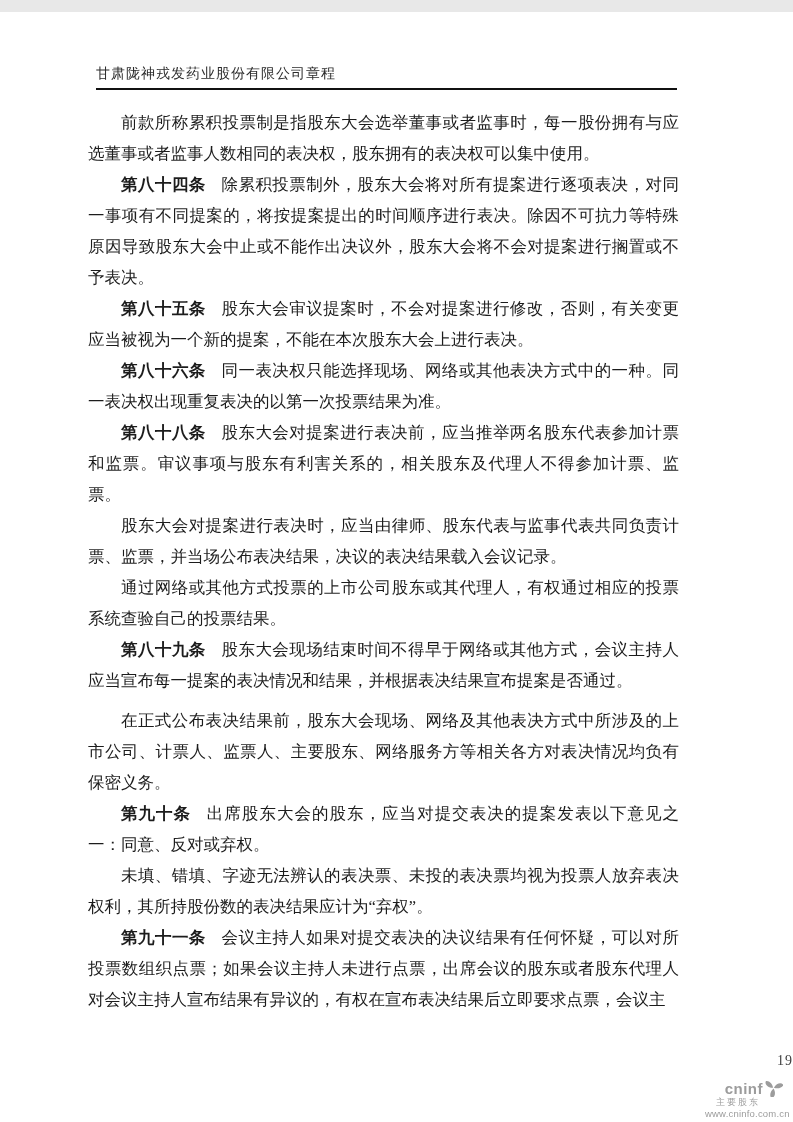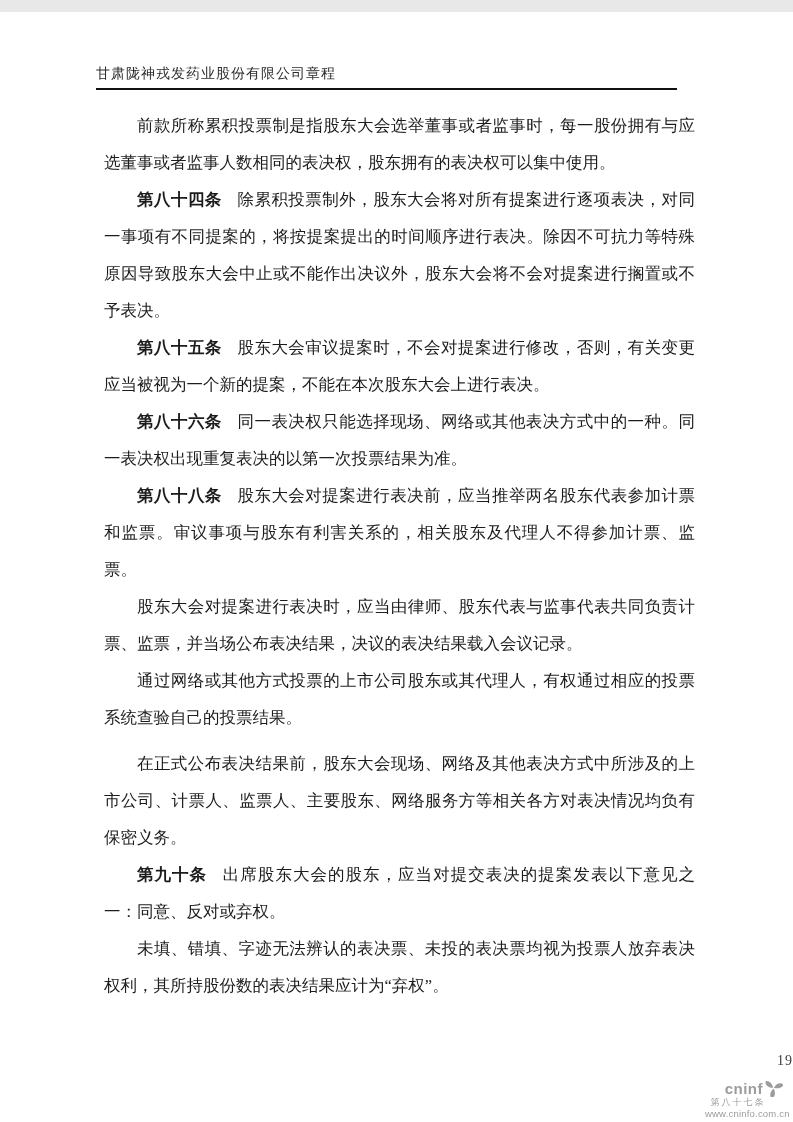--- a/index.html
+++ b/index.html
@@ -22,25 +22,25 @@
     border-bottom: 2px solid #111111;
     padding-bottom: 5px;
   }
   .page-header .title {
     font-size: 14px;
     letter-spacing: 1px;
     color: #2b2b2b;
   }
   .content {
     position: absolute;
-    left: 104px;
+    left: 88px;
     top: 95px;
     width: 591px;
     font-size: 16.5px;
-    line-height: 37px;
+    line-height: 31px;
     text-align: justify;
   }
   .para { text-indent: 2em; }
   .para.gap { margin-top: 9px; }
   .art {
     font-weight: bold;
     font-family: "Liberation Sans", "DejaVu Sans", sans-serif;
   }
   .art:not(:empty) { margin-right: 0.95em; }
   .pagenum {
@@ -101,37 +101,39 @@
   </div>
 
   <div class="content">
     <p class="para"><b class="art"></b><span>前款所称累积投票制是指股东大会选举董事或者监事时，每一股份拥有与应选董事或者监事人数相同的表决权，股东拥有的表决权可以集中使用。</span></p>
     <p class="para"><b class="art">第八十四条</b><span>除累积投票制外，股东大会将对所有提案进行逐项表决，对同一事项有不同提案的，将按提案提出的时间顺序进行表决。除因不可抗力等特殊原因导致股东大会中止或不能作出决议外，股东大会将不会对提案进行搁置或不予表决。</span></p>
     <p class="para"><b class="art">第八十五条</b><span>股东大会审议提案时，不会对提案进行修改，否则，有关变更应当被视为一个新的提案，不能在本次股东大会上进行表决。</span></p>
     <p class="para"><b class="art">第八十六条</b><span>同一表决权只能选择现场、网络或其他表决方式中的一种。同一表决权出现重复表决的以第一次投票结果为准。</span></p>
     <p class="para"><b class="art">第八十八条</b><span>股东大会对提案进行表决前，应当推举两名股东代表参加计票和监票。审议事项与股东有利害关系的，相关股东及代理人不得参加计票、监票。</span></p>
     <p class="para"><b class="art"></b><span>股东大会对提案进行表决时，应当由律师、股东代表与监事代表共同负责计票、监票，并当场公布表决结果，决议的表决结果载入会议记录。</span></p>
     <p class="para"><b class="art"></b><span>通过网络或其他方式投票的上市公司股东或其代理人，有权通过相应的投票系统查验自己的投票结果。</span></p>
+    <p class="para"><b class="art">第八十九条</b><span>股东大会现场结束时间不得早于网络或其他方式，会议主持人应当宣布每一提案的表决情况和结果，并根据表决结果宣布提案是否通过。</span></p>
     <p class="para gap"><b class="art"></b><span>在正式公布表决结果前，股东大会现场、网络及其他表决方式中所涉及的上市公司、计票人、监票人、主要股东、网络服务方等相关各方对表决情况均负有保密义务。</span></p>
     <p class="para"><b class="art">第九十条</b><span>出席股东大会的股东，应当对提交表决的提案发表以下意见之一：同意、反对或弃权。</span></p>
     <p class="para"><b class="art"></b><span>未填、错填、字迹无法辨认的表决票、未投的表决票均视为投票人放弃表决权利，其所持股份数的表决结果应计为“弃权”。</span></p>
+    <p class="para"><b class="art">第九十一条</b><span>会议主持人如果对提交表决的决议结果有任何怀疑，可以对所投票数组织点票；如果会议主持人未进行点票，出席会议的股东或者股东代理人对会议主持人宣布结果有异议的，有权在宣布表决结果后立即要求点票，会议主</span></p>
   </div>
 
   <div class="pagenum">19</div>
 
   <div class="cninfo-logo">
     <div class="logo-row1">
       <span class="logo-brand">cninf</span>
       <span class="logo-icon">
         <svg width="19" height="18" viewBox="0 0 20 20" xmlns="http://www.w3.org/2000/svg">
           <g fill="#9c9c9c" transform="rotate(18 10 10)">
             <path d="M10.3 9.6 C11.5 3.5 16.5 1.2 19.2 3.2 C19.5 6.8 14.8 9.8 10.3 9.6 Z"></path>
             <path d="M10.3 9.6 C11.5 3.5 16.5 1.2 19.2 3.2 C19.5 6.8 14.8 9.8 10.3 9.6 Z" transform="rotate(120 10 10)"></path>
             <path d="M10.3 9.6 C11.5 3.5 16.5 1.2 19.2 3.2 C19.5 6.8 14.8 9.8 10.3 9.6 Z" transform="rotate(240 10 10)"></path>
           </g>
         </svg>
       </span>
     </div>
-    <div class="logo-name">第八十七条</div>
+    <div class="logo-name">主要股东</div>
     <div class="logo-url">www.cninfo.com.cn</div>
   </div>
 
 </div>
 
 </body></html>

